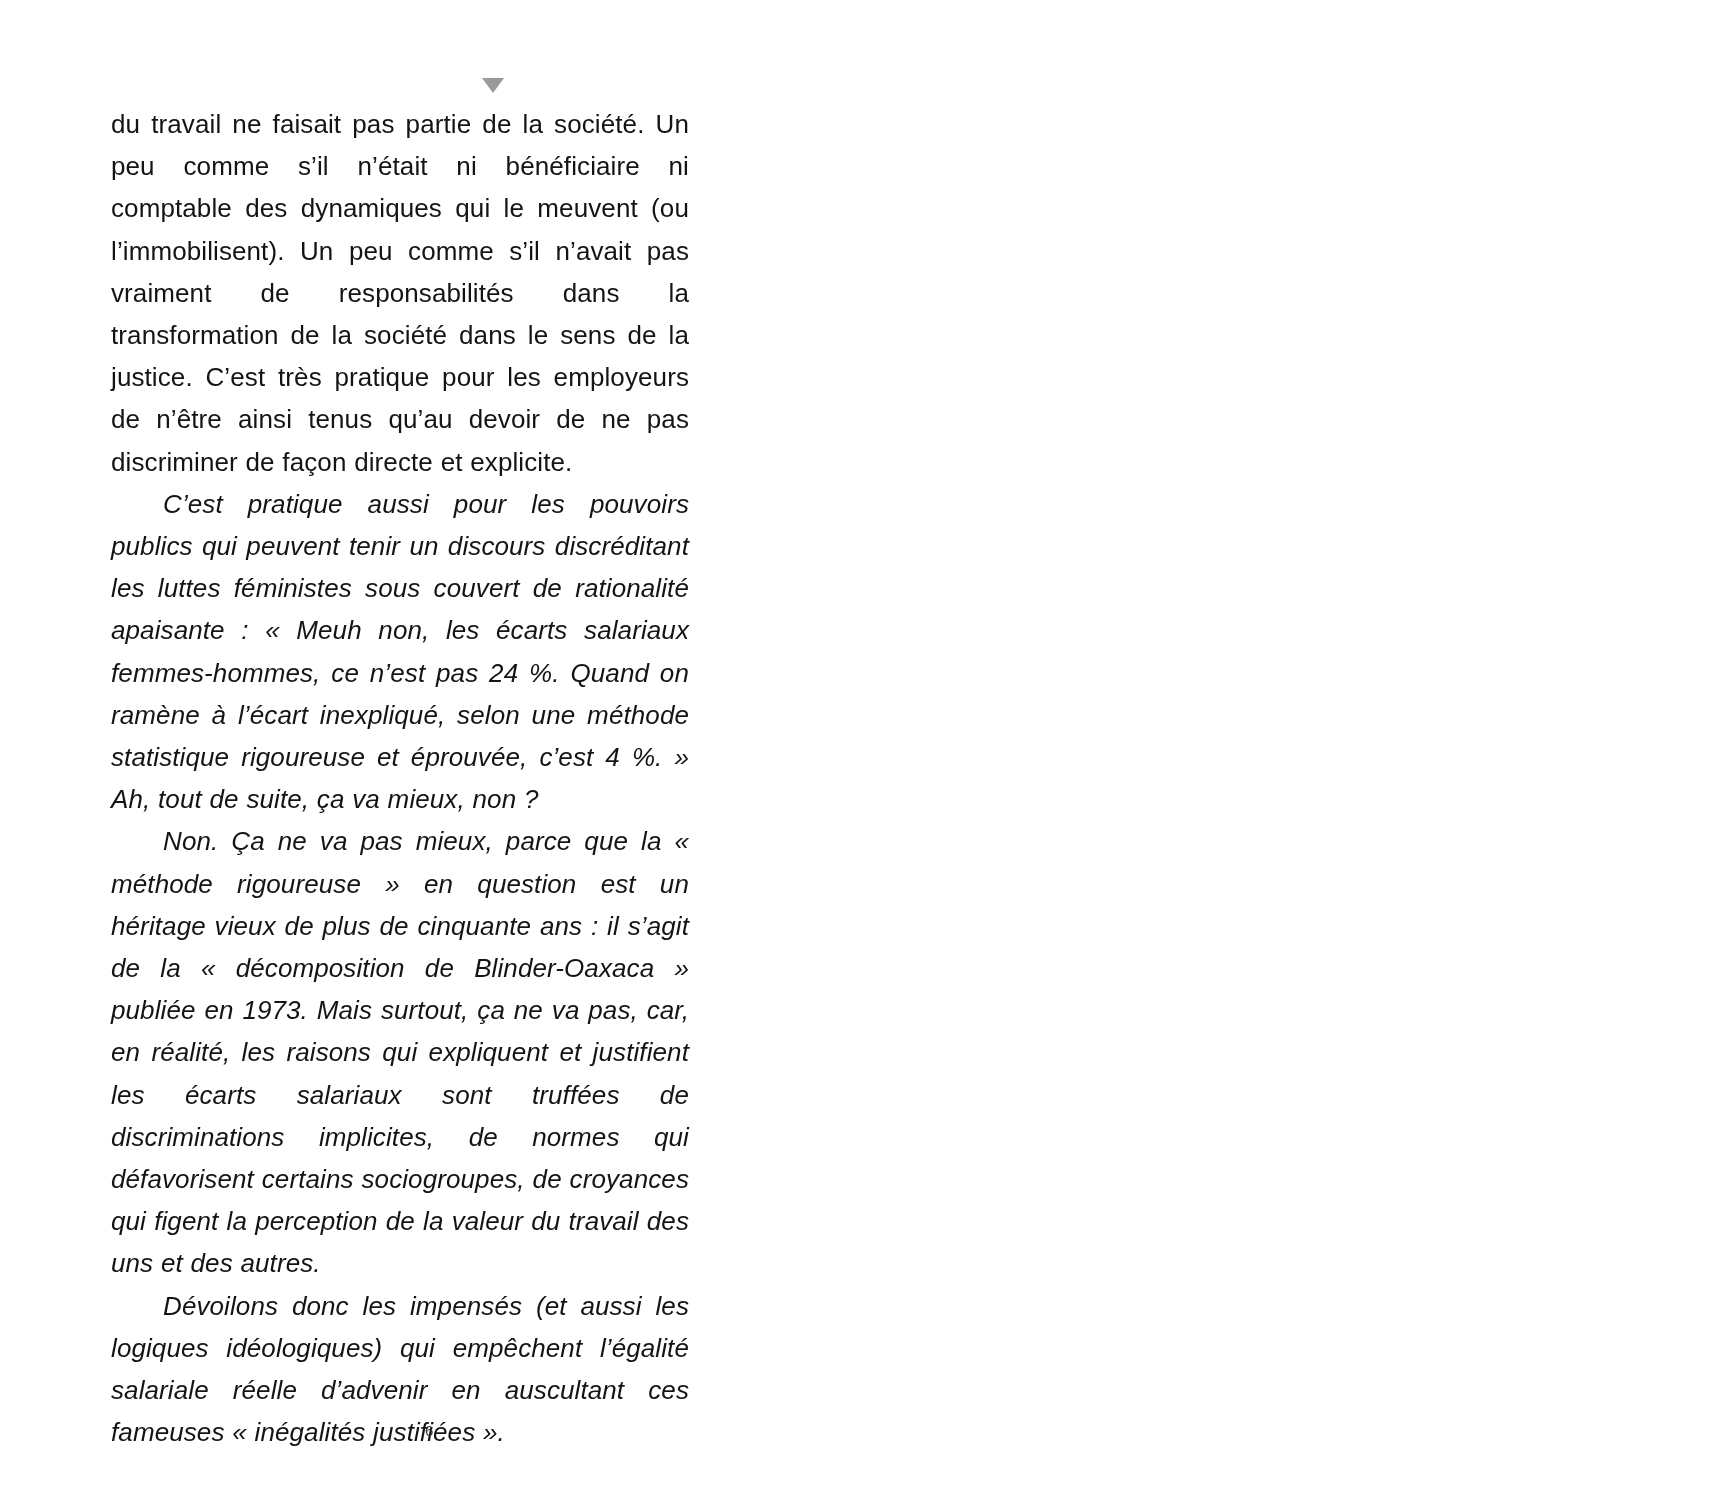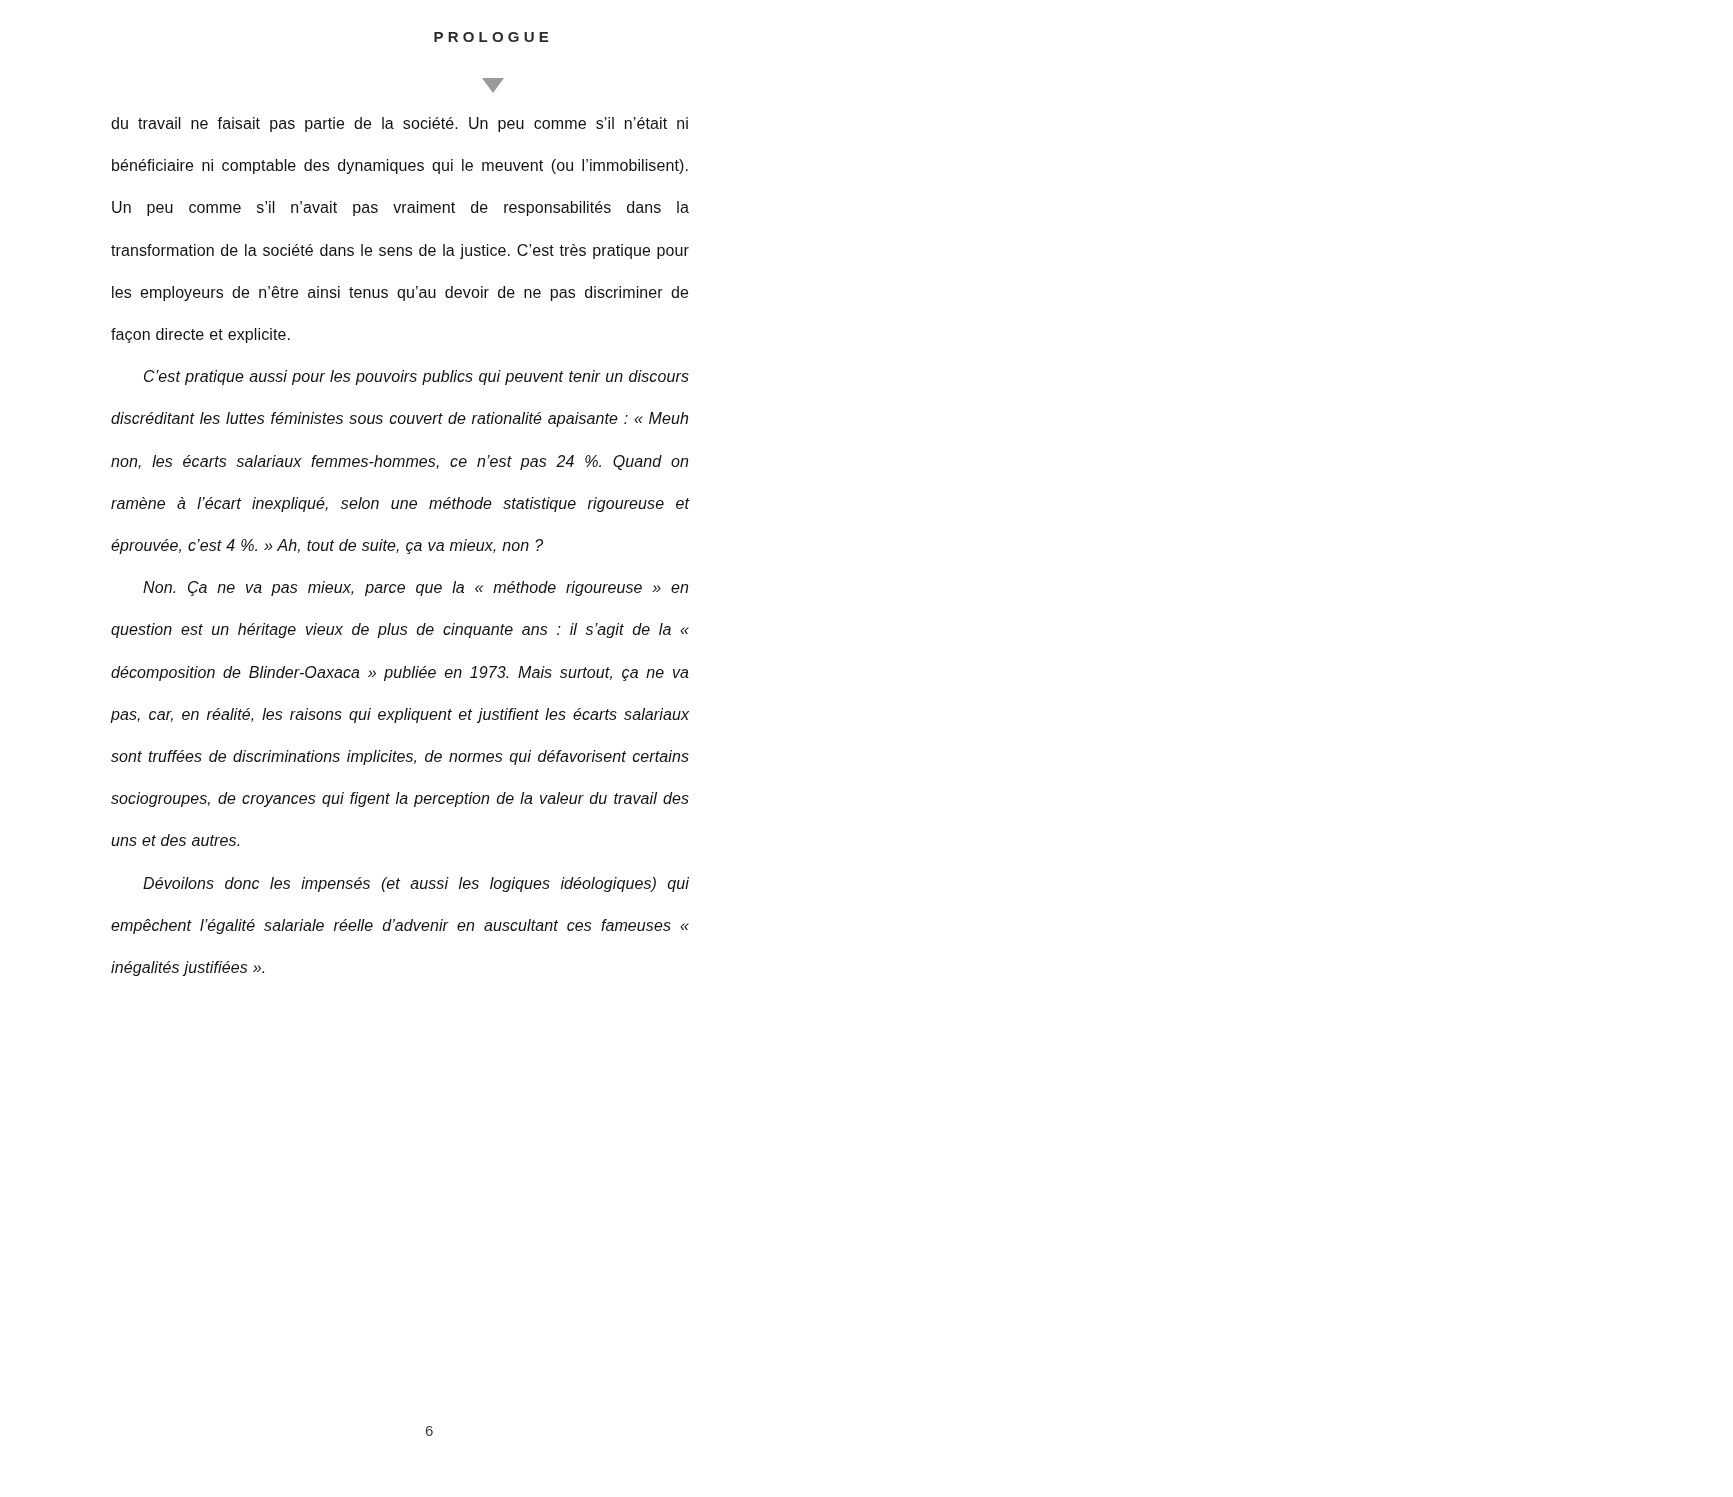--- a/index.html
+++ b/index.html
@@ -60,21 +60,21 @@
   }
   .marker-wrap {
     text-align: center;
     padding-left: 60px;
   }
 
   
   .column {
     position: absolute;
     font-family: "Liberation Sans", sans-serif;
-    font-size: 16px;
+    font-size: 26px;
     line-height: 42.2px;
     color: #141414;
     text-align: justify;
     font-weight: 350;
     letter-spacing: 0.1px;
     word-spacing: 0.4px;
     hyphens: manual;
   }
   .column p { margin: 0; }
   .column p.indent { text-indent: 2.0em; font-style: italic; }
@@ -96,23 +96,20 @@
   }
   .folio-left  { left: 425px; }
 </style>
 </head>
 <body>
 
 <div class="spread">
 
   <div class="page page-left">
 
-    <div class="running-head">
-      <span class="running-head-label">PROLOGUE</span>
-    </div>
     <div class="marker-wrap" style="position:absolute;top:68px;left:0;width:100%;">
       <div class="running-head-marker"></div>
     </div>
 
     <div class="column col-left">
       <p>du travail ne faisait pas partie de la société. Un peu comme s’il n’était ni bénéficiaire ni comptable des dynamiques qui le meuvent (ou l’immobilisent). Un peu comme s’il n’avait pas vraiment de responsabilités dans la transformation de la société dans le sens de la justice. C’est très pratique pour les employeurs de n’être ainsi tenus qu’au devoir de ne pas discriminer de façon directe et explicite.</p>
       <p class="indent">C’est pratique aussi pour les pouvoirs publics qui peuvent tenir un discours discréditant les luttes féministes sous couvert de rationalité apaisante : « Meuh non, les écarts salariaux femmes-hommes, ce n’est pas 24 %. Quand on ramène à l’écart inexpliqué, selon une méthode statistique rigoureuse et éprouvée, c’est 4 %. » Ah, tout de suite, ça va mieux, non ?</p>
       <p class="indent">Non. Ça ne va pas mieux, parce que la « méthode rigoureuse » en question est un héritage vieux de plus de cinquante ans : il s’agit de la « décomposition de Blinder-Oaxaca » publiée en 1973. Mais surtout, ça ne va pas, car, en réalité, les raisons qui expliquent et justifient les écarts salariaux sont truffées de discriminations implicites, de normes qui défavorisent certains sociogroupes, de croyances qui figent la perception de la valeur du travail des uns et des autres.</p>
       <p class="indent">Dévoilons donc les impensés (et aussi les logiques idéologiques) qui empêchent l’égalité salariale réelle d’advenir en auscultant ces fameuses « inégalités justifiées ».</p>
     </div>

